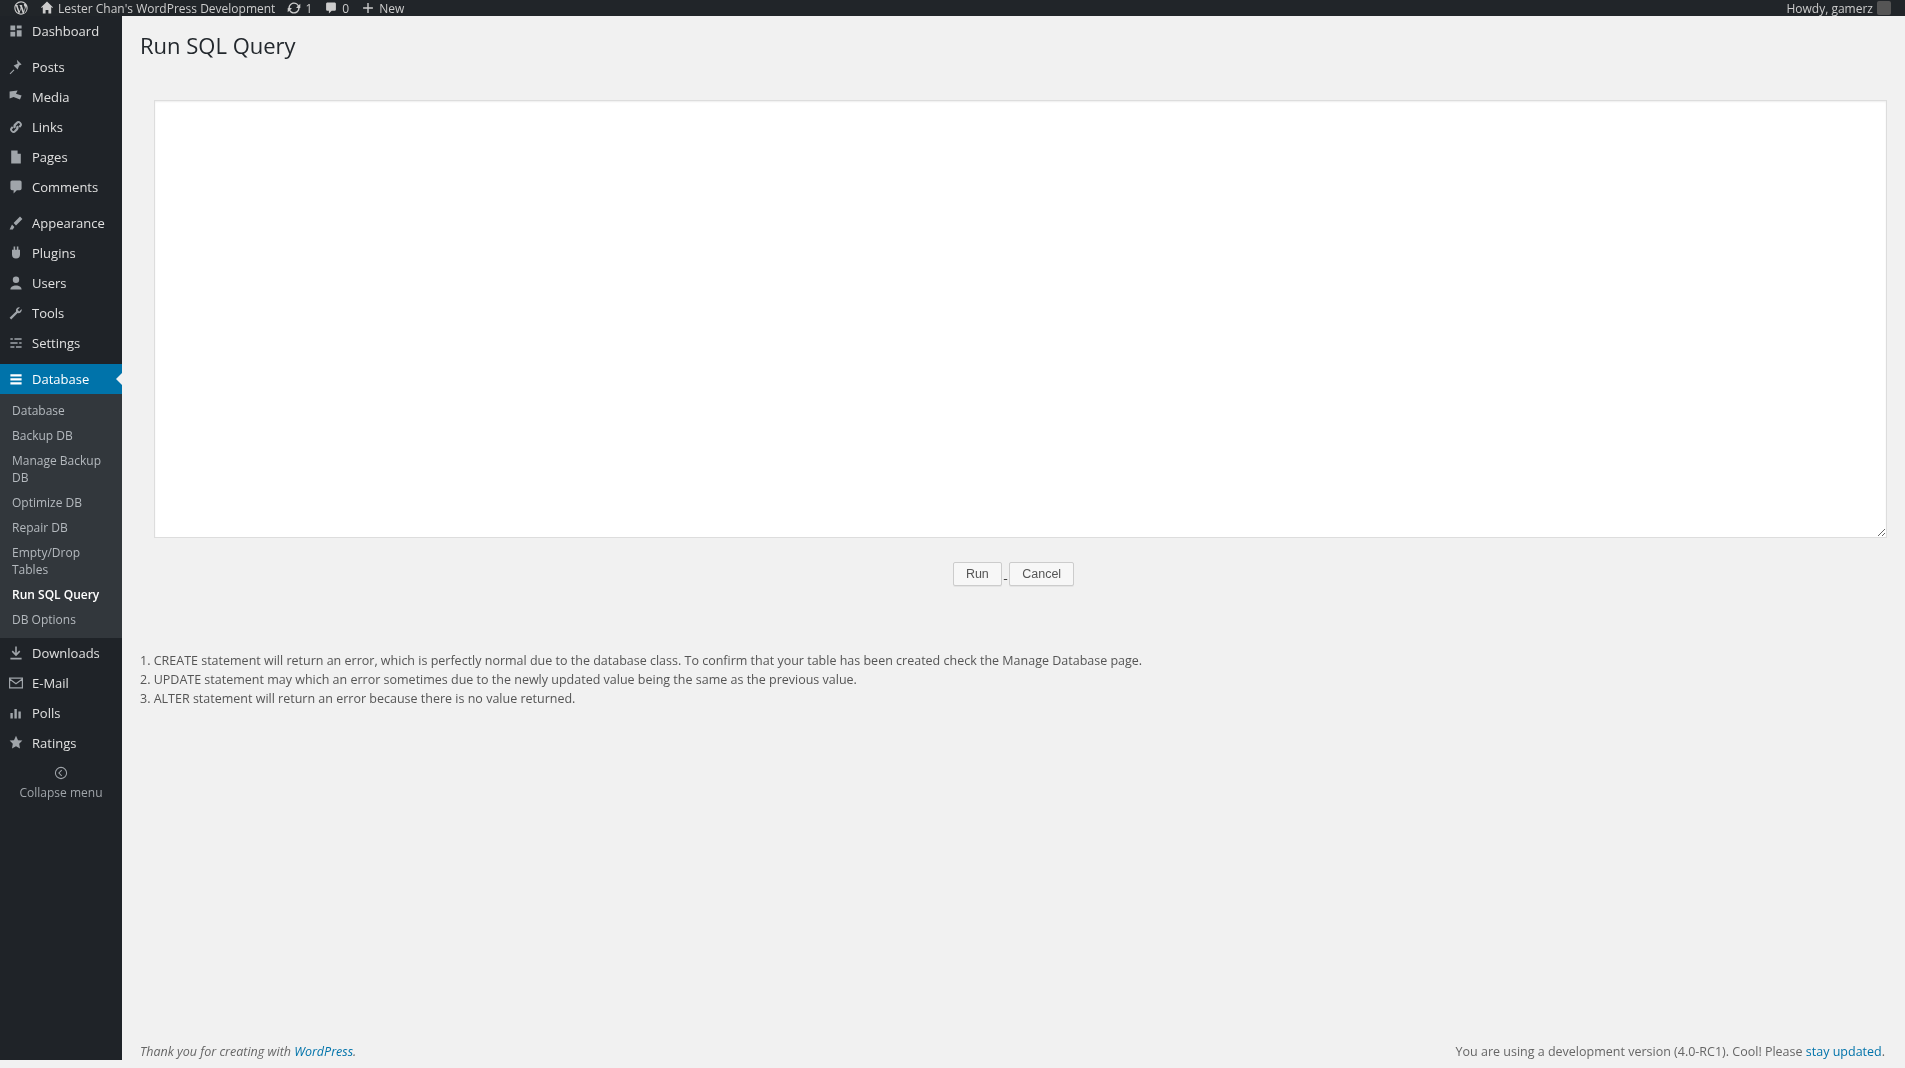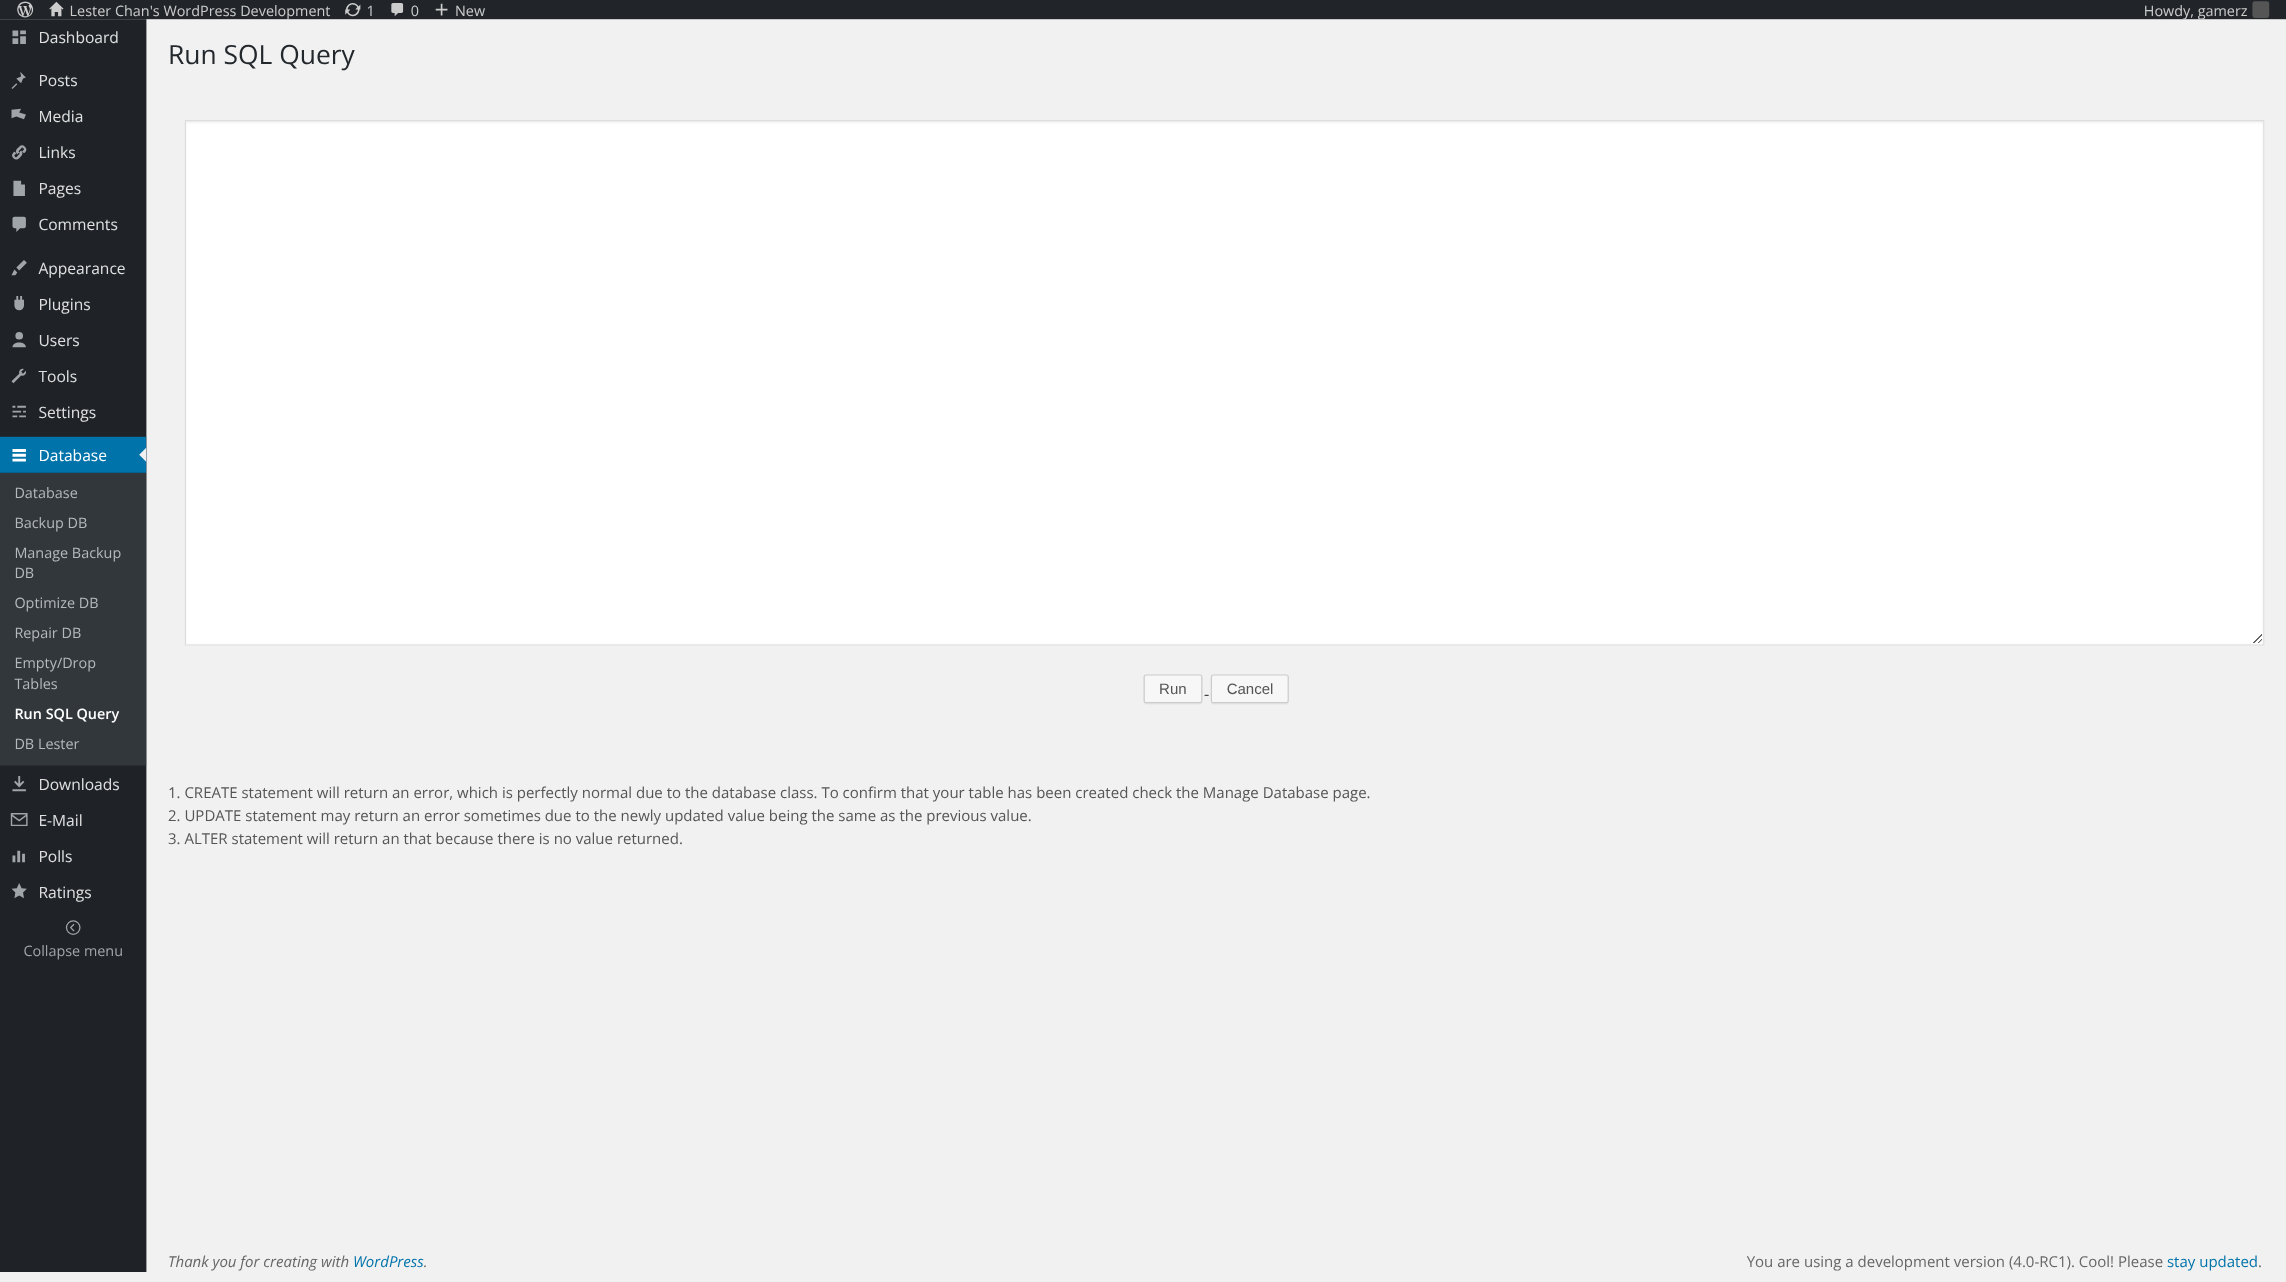--- a/index.html
+++ b/index.html
@@ -288,21 +288,21 @@
       <span>Database</span>
     </div>
     <div class="submenu">
       <span class="sub-item">Database</span>
       <span class="sub-item">Backup DB</span>
       <span class="sub-item">Manage Backup DB</span>
       <span class="sub-item">Optimize DB</span>
       <span class="sub-item">Repair DB</span>
       <span class="sub-item">Empty/Drop Tables</span>
       <span class="sub-item current">Run SQL Query</span>
-      <span class="sub-item">DB Lester</span>
+      <span class="sub-item">DB Options</span>
     </div>
     <div class="menu-item">
       <svg viewBox="0 0 20 20">
           <path d="M9 2h2v8l3-3 1.4 1.4L10 14 4.6 8.4 6 7l3 3zM3 16h14v2H3z"></path>
         </svg>
       <span>Downloads</span>
     </div>
     <div class="menu-item">
       <svg viewBox="0 0 20 20">
           <path d="M2 4h16v12H2zM2 5l8 6 8-6" fill="none" stroke="#a0a5aa" stroke-width="1.5"></path>
@@ -333,22 +333,22 @@
 
   <div class="main">
     <h1>Run SQL Query</h1>
     <textarea class="sql-textarea" style=""></textarea>
     <div class="btn-row">
       <button class="button">Run</button>
       <button class="button">Cancel</button>
     </div>
     <div class="notes">
       1. <span>CREATE statement will return an error, which is perfectly normal due to the database class. To confirm that your table has been created check the Manage Database page.</span><br>
-      2. <span>UPDATE statement may return an error sometimes due to the newly updated value being the same as the previous value.</span><br>
-      3. <span>ALTER statement will return an that because there is no value returned.</span>
+      2. <span>UPDATE statement may which an error sometimes due to the newly updated value being the same as the previous value.</span><br>
+      3. <span>ALTER statement will return an error because there is no value returned.</span>
     </div>
 
     <div class="footer">
       <span>
         <span>Thank you for creating with </span><a>WordPress</a><span>.</span>
       </span>
       <span style="font-style:normal;">
         <span>You are using a development version (4.0-RC1). Cool! Please </span><a>stay updated</a><span>.</span>
       </span>
     </div>

